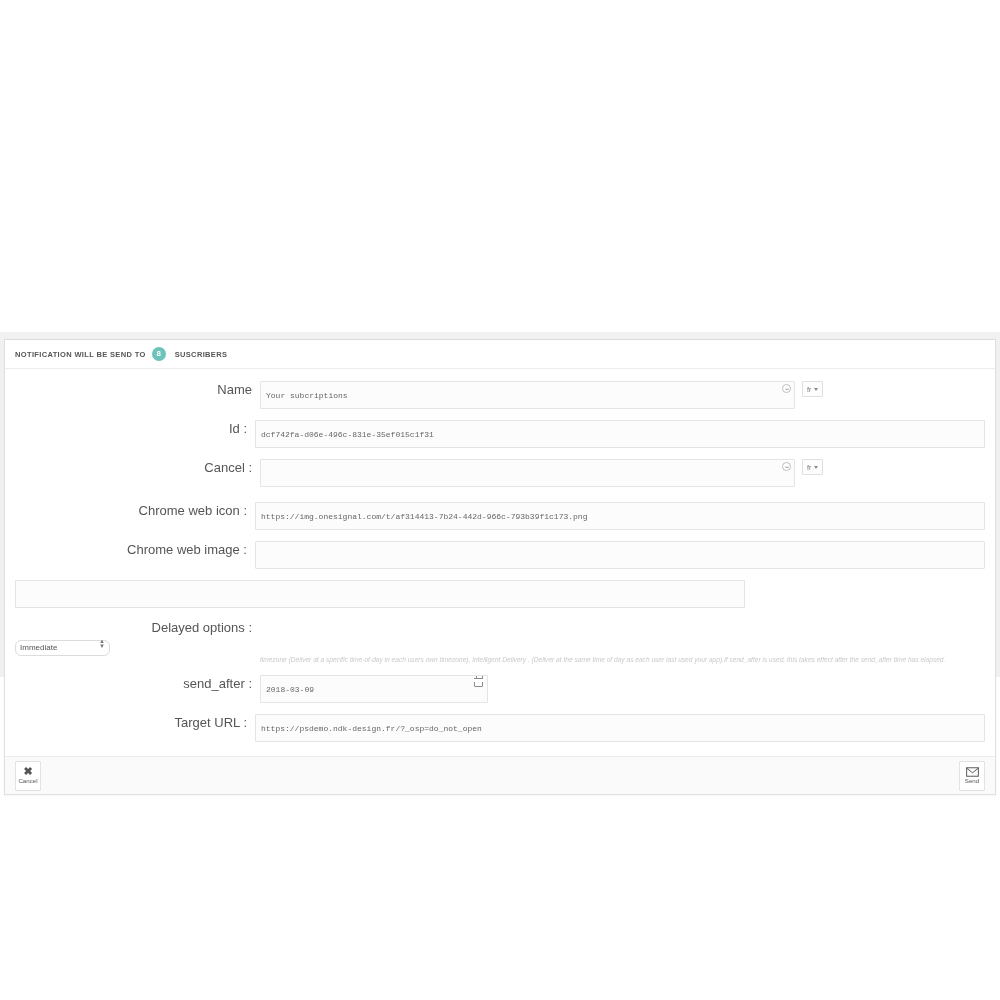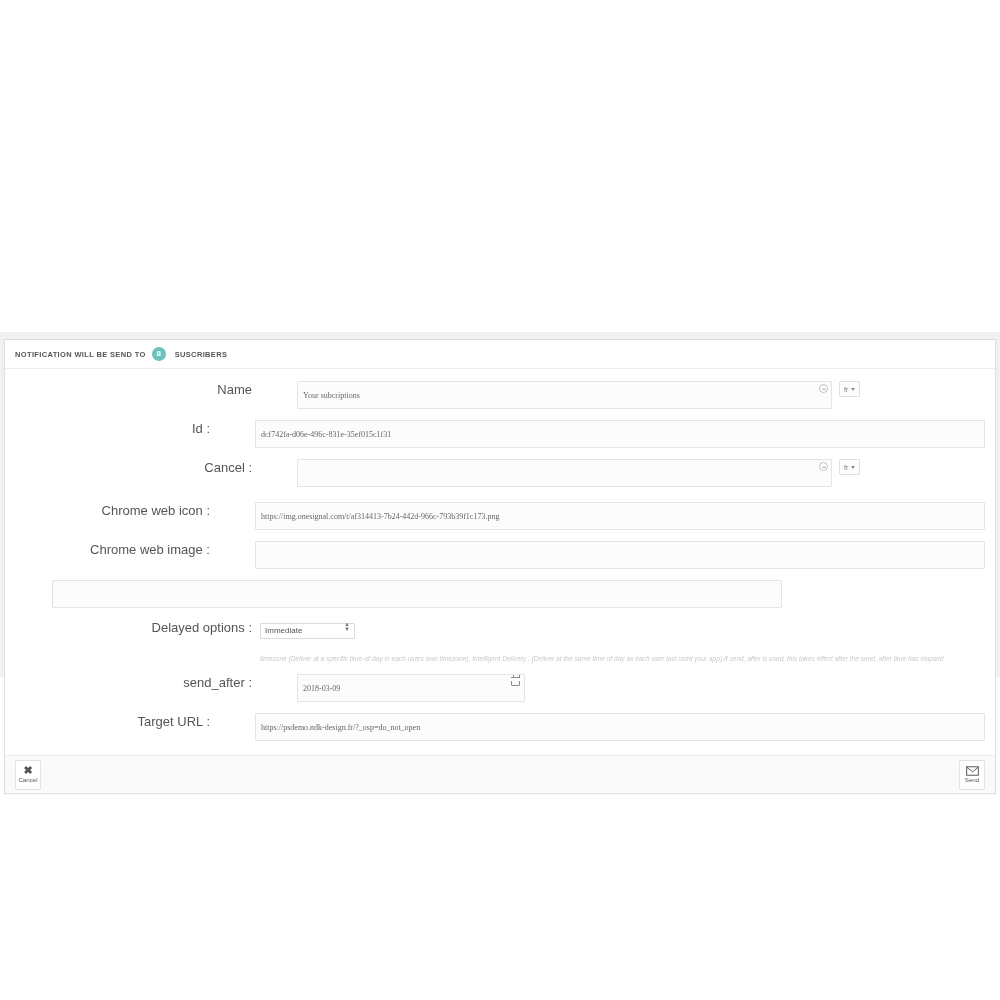--- a/index.html
+++ b/index.html
@@ -75,31 +75,30 @@
     text-align: right;
     padding-right: 8px;
     font-size: 13px;
     color: #555;
     line-height: 16px;
     padding-top: 1px;
     white-space: nowrap;
   }
   .ctl { flex: 1; display: flex; align-items: flex-start; }
   input.f, .fakeinput, textarea.f {
-    font-family: Liberation Serif, serif;
+    font-family: Liberation Mono, monospace;
     font-size: 8px;
     color: #666;
     border: 1px solid #e4e4e4;
     background: #fcfcfc;
     padding: 2px 5px;
     height: 28px;
     line-height: 12px;
     outline: none;
     border-radius: 1px;
-    margin-left: 37px;
   }
   input.f::placeholder { color: #bbb; }
   .with-icon { position: relative; display: inline-block; }
   .with-icon input.f, .with-icon textarea.f { padding-right: 18px; }
   .emoji-ic {
     position: absolute;
     right: 4px; top: 3px;
     width: 9px; height: 9px;
     border-radius: 50%;
     border: 1px solid #bdbdbd;
@@ -155,21 +154,21 @@
     font-size: 8px;
     color: #555;
     width: 95px;
     height: 16px;
     border: 1px solid #dcdcdc;
     background: #fff;
     padding: 0 14px 0 4px;
     -webkit-appearance: none;
     appearance: none;
     outline: none;
-    border-radius: 1px;
+    border-radius: 6px;
     line-height: 14px;
   }
   .sel-arrows {
     position: absolute;
     right: 5px; top: 3px;
     font-size: 6px;
     color: #777;
     line-height: 5px;
     pointer-events: none;
     text-align: center;
@@ -302,21 +301,21 @@
           <input class="f wide-input" type="text" value="" style="">
         </div>
       </div>
 
       <div class="row">
         <div class="ctl">
           <input class="f wide-input" type="text" value="" style="">
         </div>
       </div>
 
-      <div class="row" style="margin-bottom:20px;">
+      <div class="row" style="margin-bottom:4px;flex-direction:column;">
         <div class="label">Delayed options :</div>
         <div class="ctl">
           <span class="select-wrap">
             <select class="f">
               <option>Immediate</option>
             </select>
             <span class="sel-arrows">▲<br>▼</span>
           </span>
         </div>
       </div>

